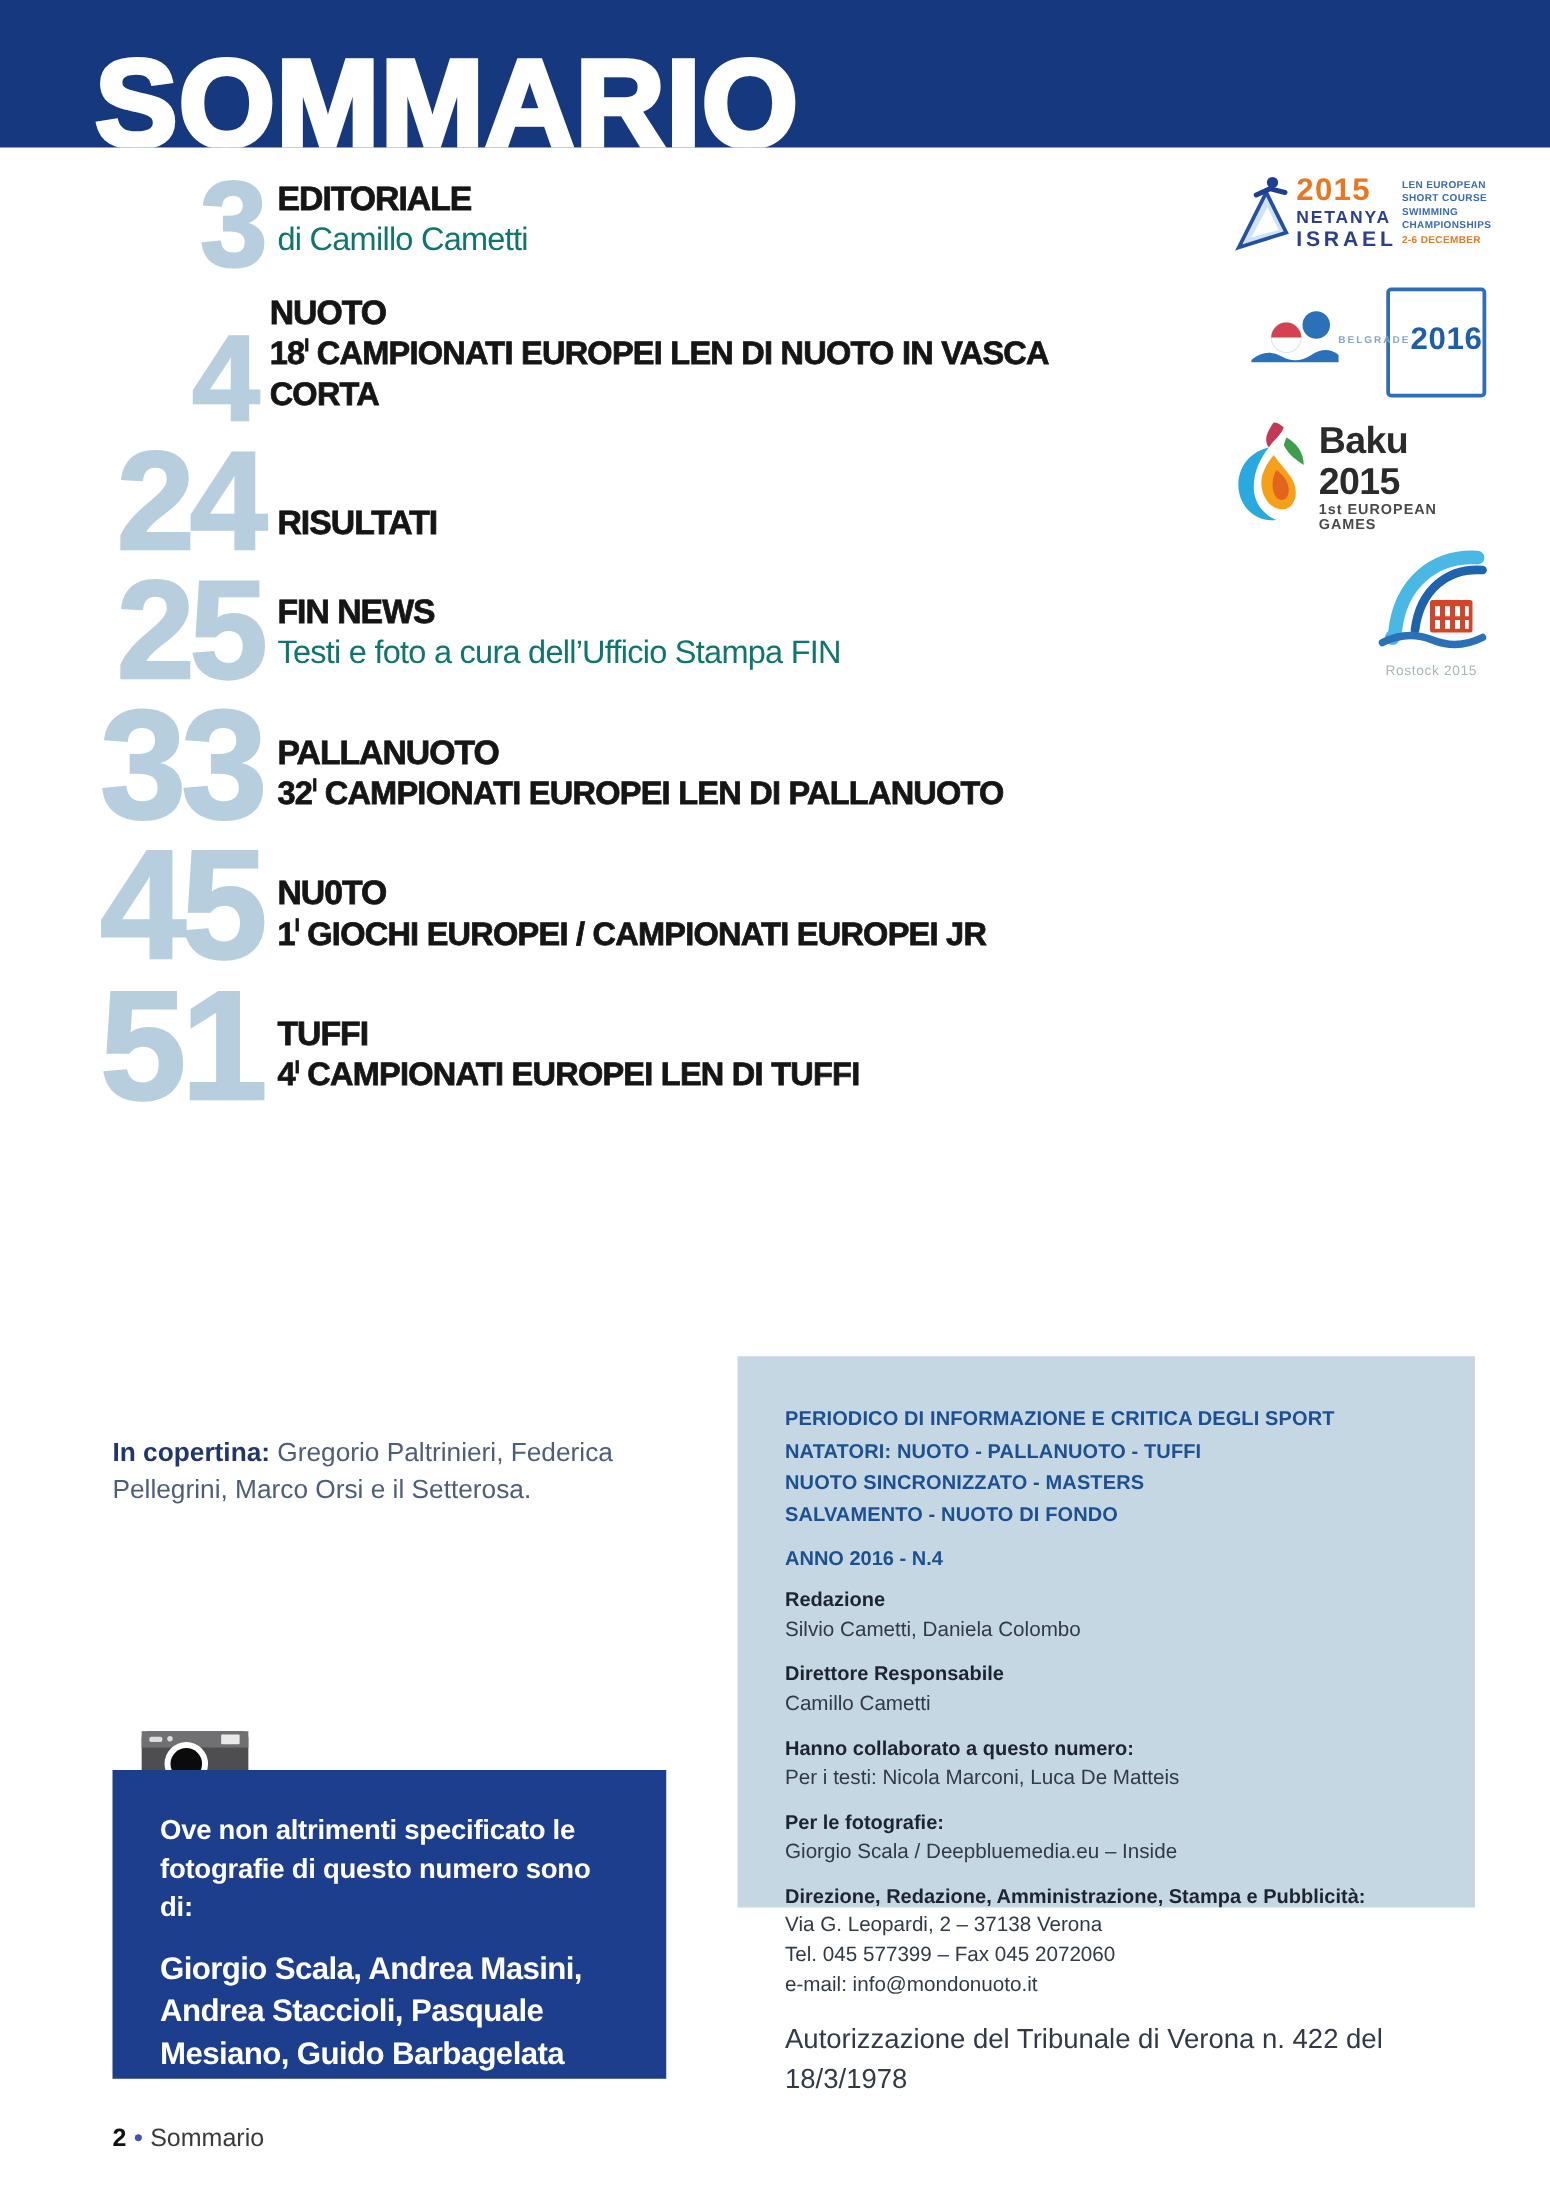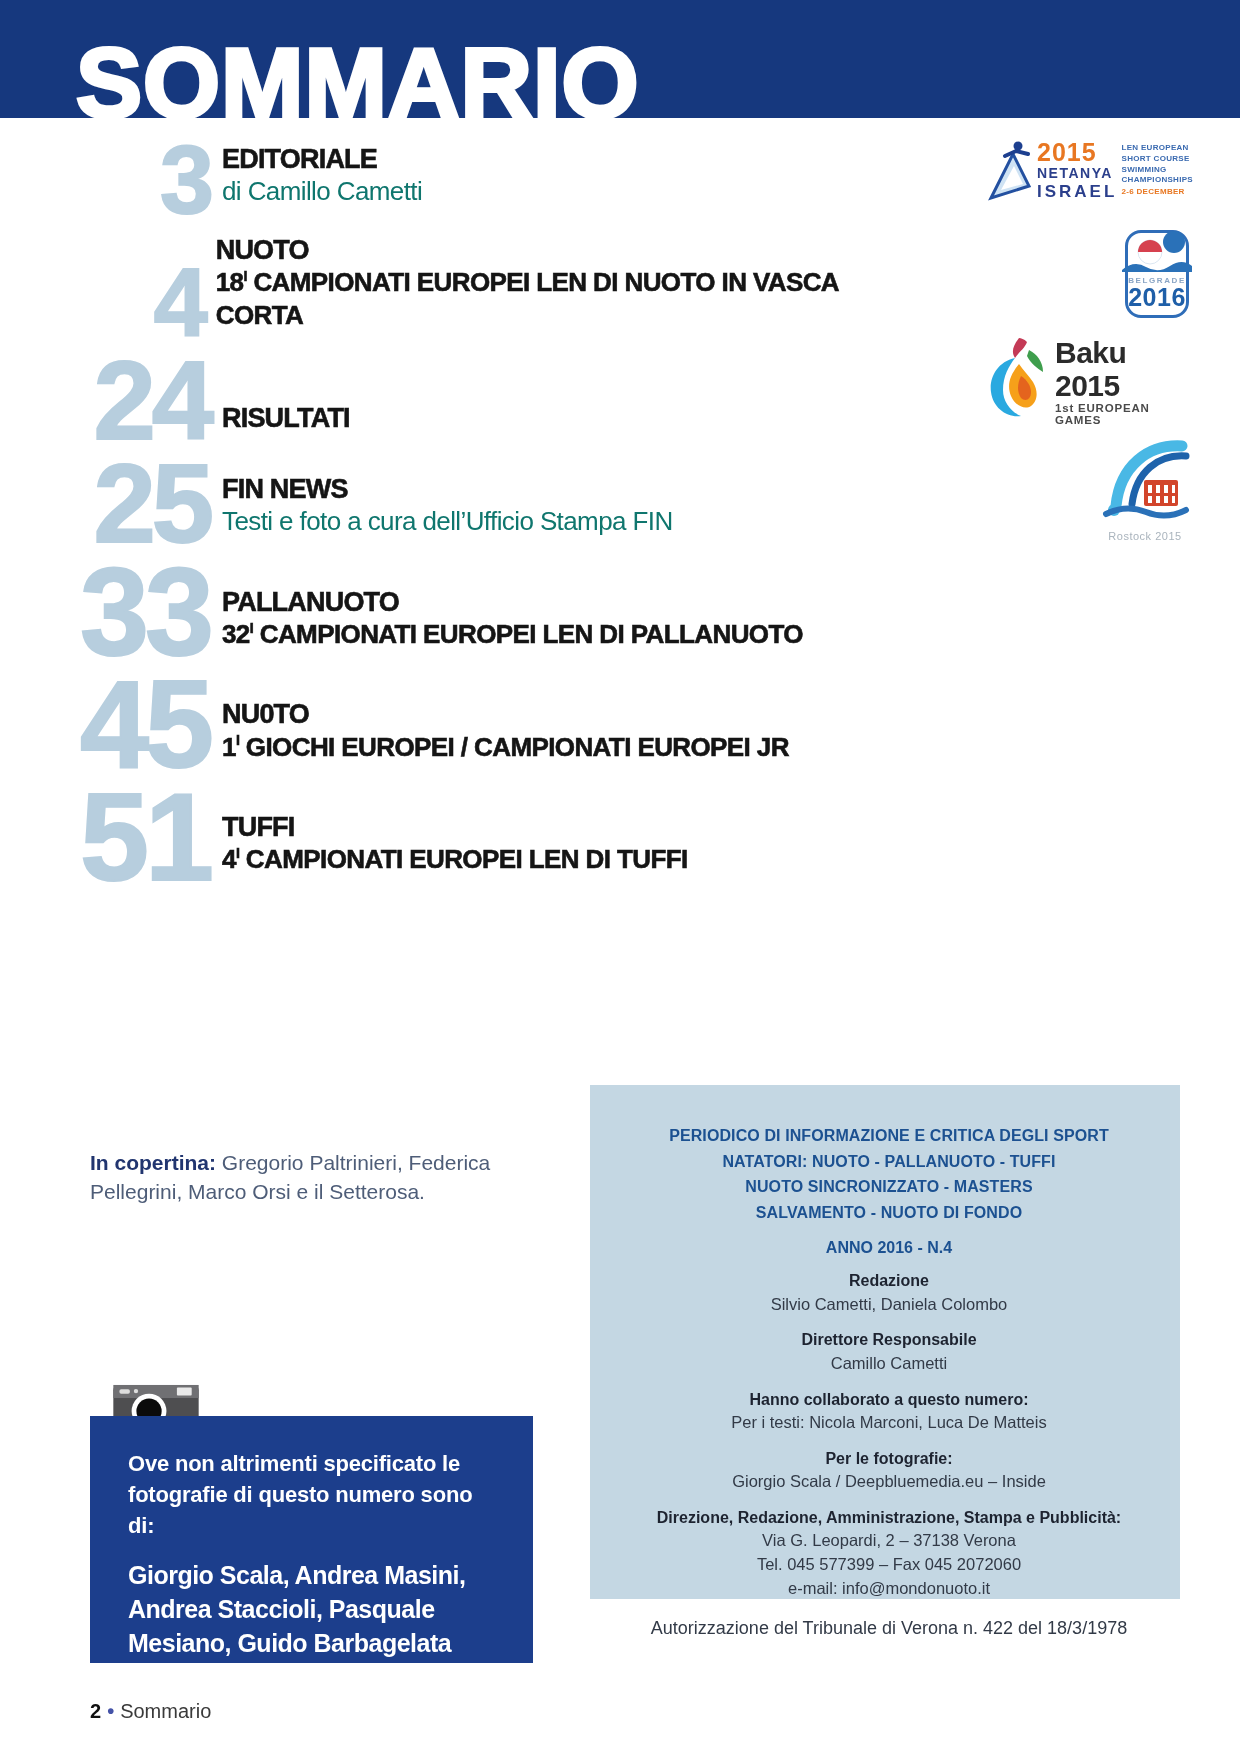--- a/index.html
+++ b/index.html
@@ -42,49 +42,49 @@
   .logos{position:absolute;left:985px;top:140px;width:208px;}
   .logo-netanya{display:flex;align-items:flex-start;height:72px;}
   .net-mid{margin-left:4px;width:96px;}
   .net-year{font-size:25px;font-weight:700;color:#e87722;line-height:1;letter-spacing:1px;}
   .net-city{font-size:14px;font-weight:700;color:#2b3f8c;letter-spacing:1.5px;line-height:1.2;}
   .net-country{font-size:17px;font-weight:700;color:#2b3f8c;letter-spacing:3px;line-height:1.15;}
   .net-right{margin-left:4px;padding-top:3px;}
   .net-line{font-size:8px;font-weight:700;color:#3a6ab0;line-height:1.35;letter-spacing:0.3px;}
   .net-dates{font-size:8px;font-weight:700;color:#e87722;line-height:1.5;letter-spacing:0.3px;}
   .logo-belgrade{
-    width:64px;height:88px;margin:18px 4px 0 auto;border:3px solid #2f6db8;
-    border-radius:16px;background:#fff;display:flex;flex-direction:column;
+    width:80px;height:88px;margin:18px 4px 0 auto;border:3px solid #2f6db8;
+    border-radius:4px;background:#fff;display:flex;flex-direction:row;
     align-items:center;justify-content:flex-end;padding-bottom:5px;box-sizing:border-box;
   }
   .bel-city{font-size:8px;font-weight:700;color:#8aa5c5;letter-spacing:1.6px;}
   .bel-year{font-size:25px;font-weight:700;color:#1f5fa8;line-height:1;letter-spacing:0.5px;}
   .logo-baku{display:flex;align-items:center;margin-top:20px;height:86px;}
   .baku-text{margin-left:6px;}
   .baku-title{font-size:30px;font-weight:700;color:#2b2b2b;line-height:1.1;letter-spacing:-0.5px;}
   .baku-sub{font-size:11.5px;font-weight:700;color:#4a4a4a;letter-spacing:0.8px;}
   .logo-rostock{width:92px;margin:16px 2px 0 auto;text-align:center;}
   .rostock-caption{font-size:11px;color:#aab4bd;margin-top:4px;letter-spacing:0.5px;}
   
   .cover{
     position:absolute;left:90px;top:1148px;width:420px;
     font-size:21px;line-height:1.4;color:#4e5d78;
   }
   .cover b{color:#21356f;font-weight:700;}
   
   .panel{
-    position:absolute;left:590px;top:1085px;width:590px;height:514px;
-    background:#c4d7e3;box-sizing:border-box;padding:38px 30px 0 38px;text-align:center;
+    position:absolute;left:590px;top:1085px;width:590px;height:441px;
+    background:#c4d7e3;box-sizing:border-box;padding:38px 30px 0 38px;
   }
   .masthead{font-size:16px;font-weight:700;color:#1c5191;line-height:1.6;letter-spacing:0.1px;}
   .anno{font-size:16px;font-weight:700;color:#1c5191;margin-top:14px;}
   .pair{margin-top:12px;}
   .pair .lab{font-size:16px;font-weight:700;color:#1d2330;line-height:1.45;}
   .pair .val{font-size:16.5px;color:#323a47;line-height:1.45;}
-  .auth{font-size:18px;color:#323a47;margin-top:14px;line-height:1.45;}
+  .auth{font-size:22px;color:#323a47;margin-top:14px;line-height:1.45;}
   
   .credits{
     position:absolute;left:90px;top:1416px;width:443px;height:247px;
     background:#1c3e8c;box-sizing:border-box;padding:32px 34px 0 38px;color:#fff;
   }
   .credits .intro{font-size:22px;font-weight:700;line-height:1.42;letter-spacing:-0.2px;}
   .credits .names{font-size:25px;font-weight:700;line-height:1.36;margin-top:16px;letter-spacing:-0.5px;}
   .camera{position:absolute;left:112px;top:1378px;width:88px;height:54px;}
   
   .footer{position:absolute;left:90px;top:1700px;font-size:20px;color:#3a3a3a;}

